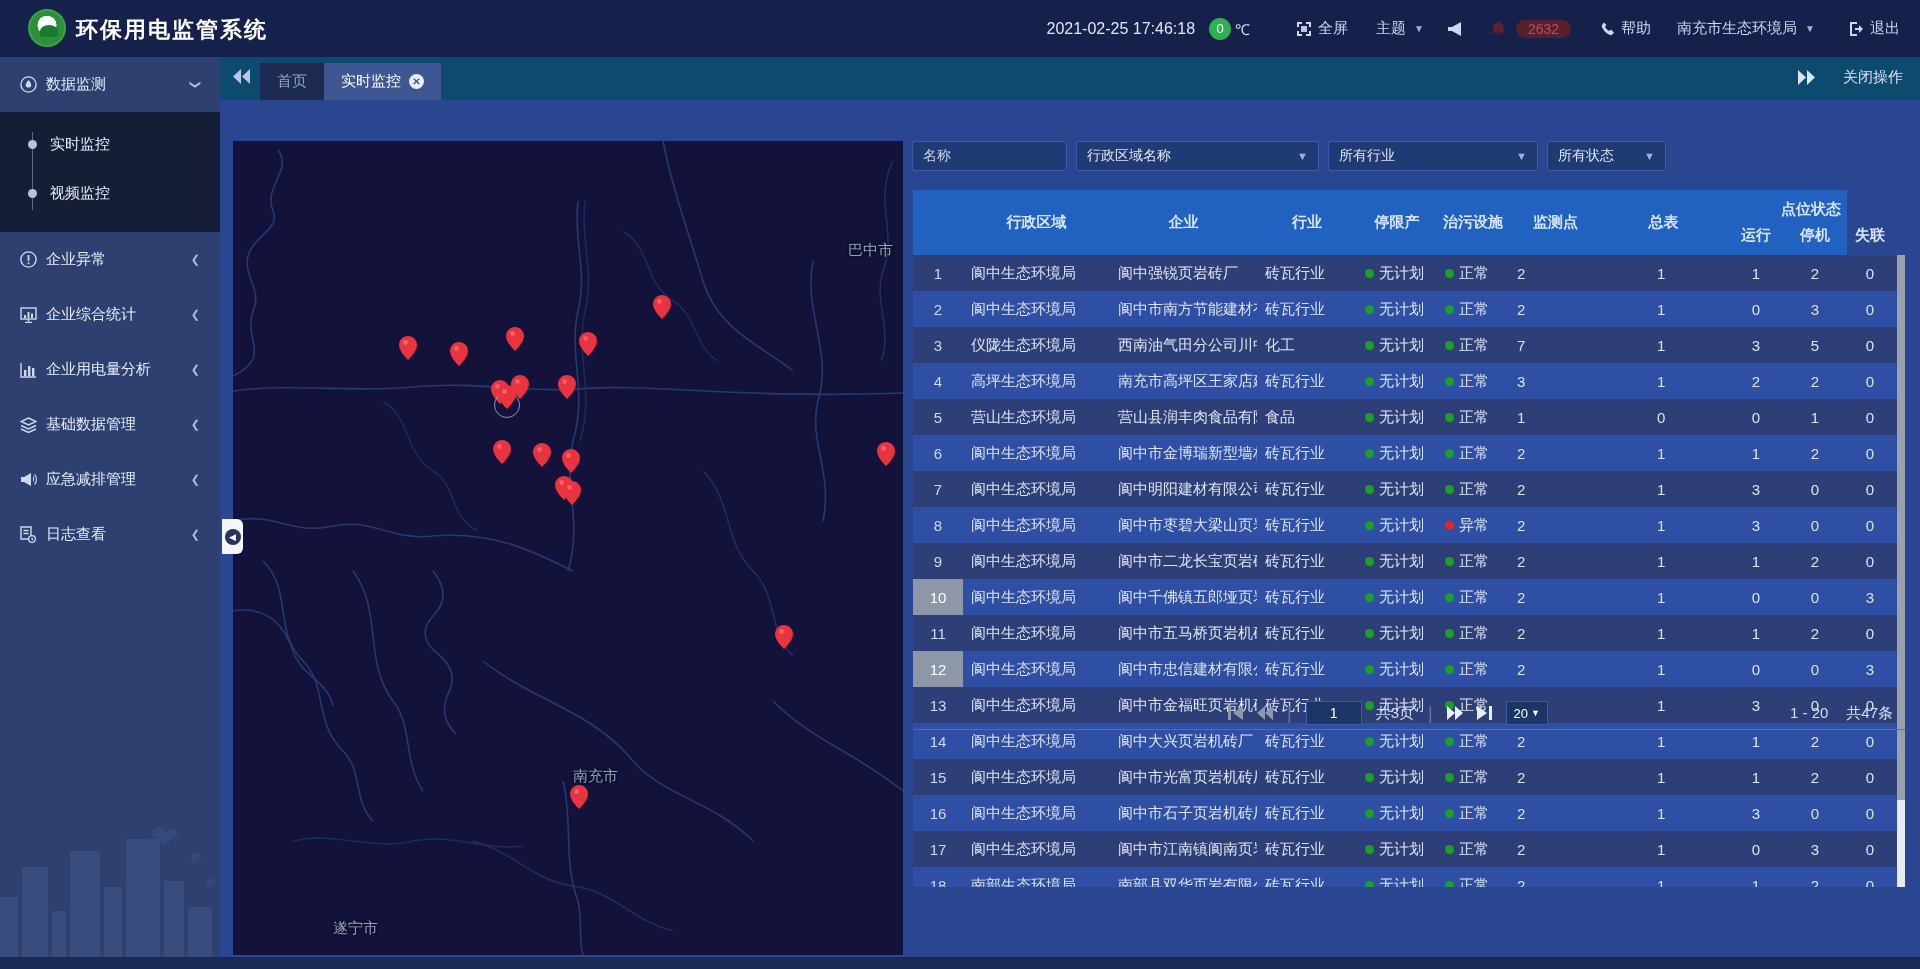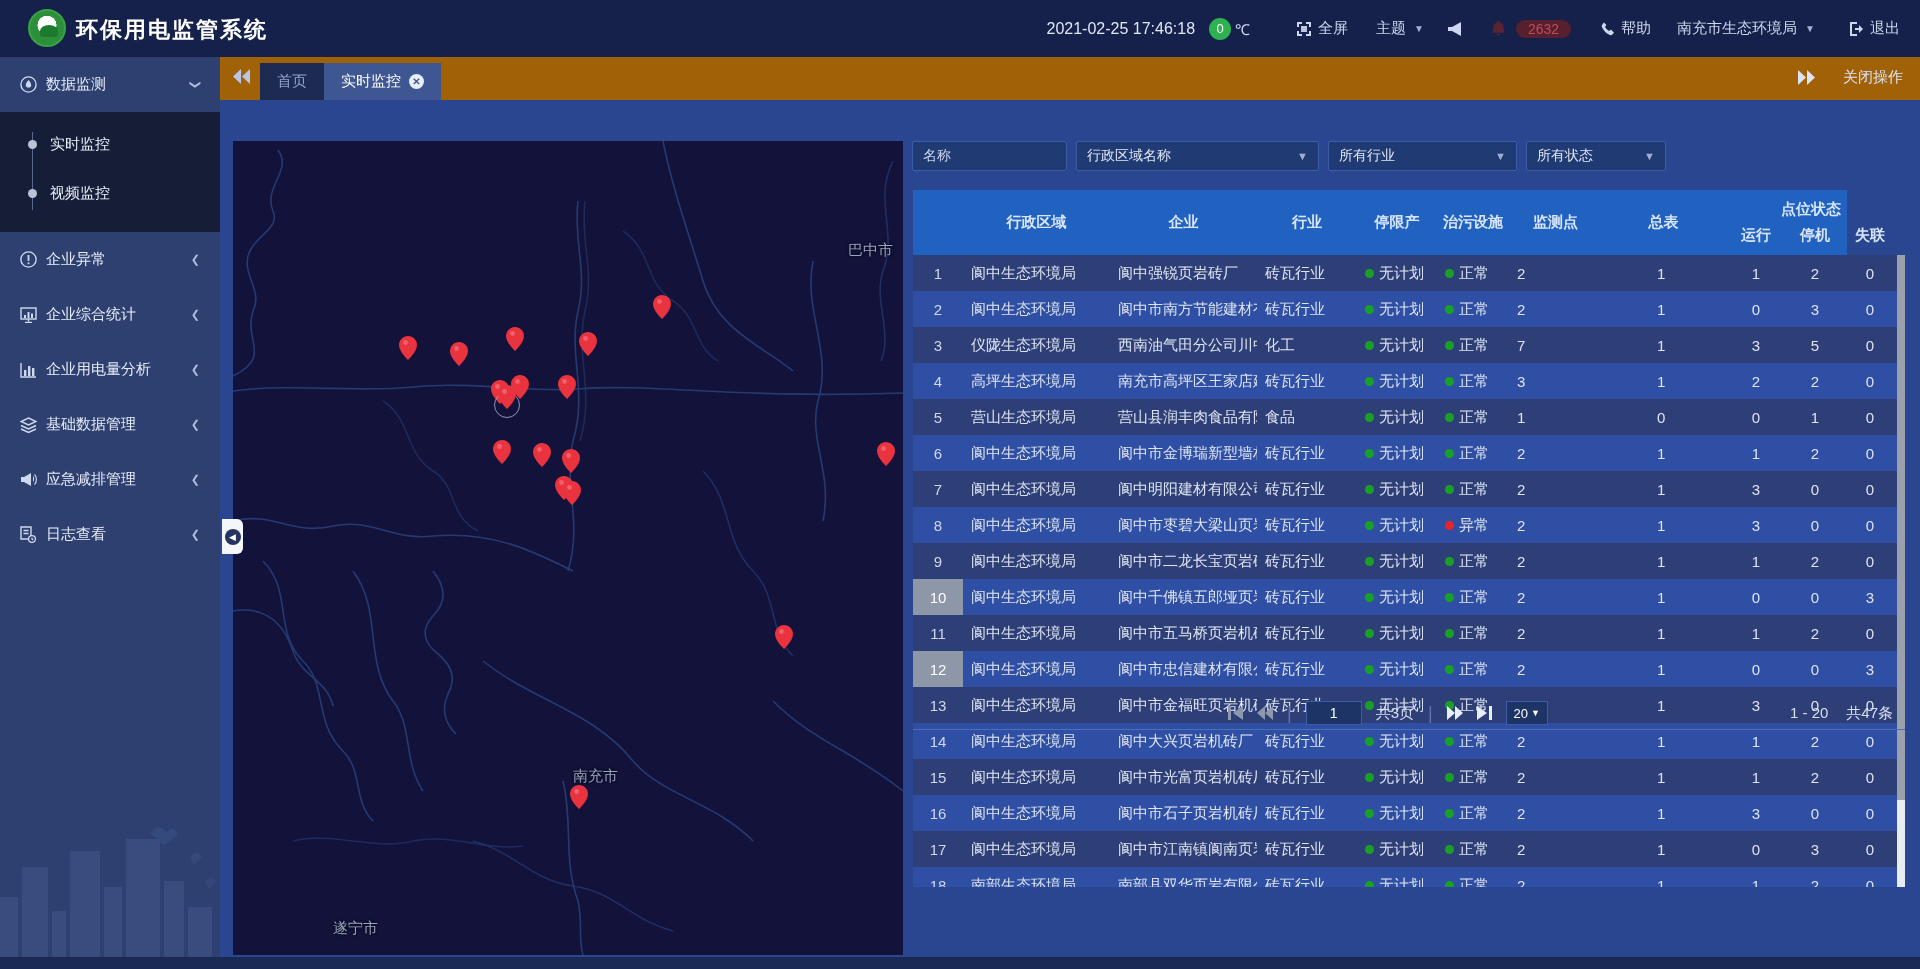--- a/index.html
+++ b/index.html
@@ -29,21 +29,21 @@
 .submenu{background:#161d36;padding:8px 0 14px 0;position:relative;}
 .submenu .vline{position:absolute;left:32px;top:20px;bottom:22px;width:1px;background:#5a6890;}
 .sub-item{position:relative;height:49px;display:flex;align-items:center;padding-left:50px;color:#e9eefb;font-size:15px;cursor:pointer;}
 .sub-item .dot{position:absolute;left:28px;width:9px;height:9px;border-radius:50%;background:#b9c3d8;}
 .skyline{position:absolute;bottom:0;left:0;width:220px;height:130px;opacity:.55;}
 
 
 .bottom-strip{position:absolute;left:0;top:957px;width:1920px;height:12px;background:#1a2a55;}
 
 
-.tabbar{position:absolute;left:220px;top:57px;width:1700px;height:43px;background:#a16207;display:flex;align-items:flex-end;}
+.tabbar{position:absolute;left:220px;top:57px;width:1700px;height:43px;background:#0c4a6e;display:flex;align-items:flex-end;}
 .tab-back{position:absolute;left:13px;top:12px;color:#b9c6e4;}
 .tabs{margin-left:40px;display:flex;height:37px;}
 .tab{height:37px;display:flex;align-items:center;padding:0 17px;font-size:15px;color:#8fa3c8;background:#1d2a52;cursor:pointer;}
 .tab.active{background:#3e5691;color:#fff;}
 .tab .close{margin-left:8px;width:15px;height:15px;border-radius:50%;background:#e9eefb;color:#3e5691;font-size:10px;display:flex;align-items:center;justify-content:center;font-weight:bold;}
 .tab-ops{position:absolute;right:17px;top:11px;display:flex;align-items:center;gap:28px;color:#dbe3f4;font-size:15px;}
 
 
 .statsbar{position:absolute;left:220px;top:100px;width:1700px;height:41px;background:#2d4b99;display:flex;align-items:center;padding-left:17px;gap:55px;color:#fff;font-size:15px;}
 
@@ -410,25 +410,25 @@
   </div>
 
   <div class="filters" id="filters">
       <div class="fbox" style="width: 155px;">
         <span style="color:#c9d4ea">名称</span>
       </div>
       <div class="fbox" style="width: 243px;">
         <span>行政区域名称</span>
         <span class="fchev">▼</span>
       </div>
-      <div class="fbox" style="width: 189px;">
+      <div class="fbox" style="width: 210px;">
         <span>所有行业</span>
         <span class="fchev">▼</span>
       </div>
-      <div class="fbox" style="width: 140px;">
+      <div class="fbox" style="width: 119px;">
         <span>所有状态</span>
         <span class="fchev">▼</span>
       </div>
     </div>
 
   <div class="table">
     <div class="thead" id="thead">
         <div class="th"></div>
         <div class="th">行政区域</div>
         <div class="th">企业</div>

